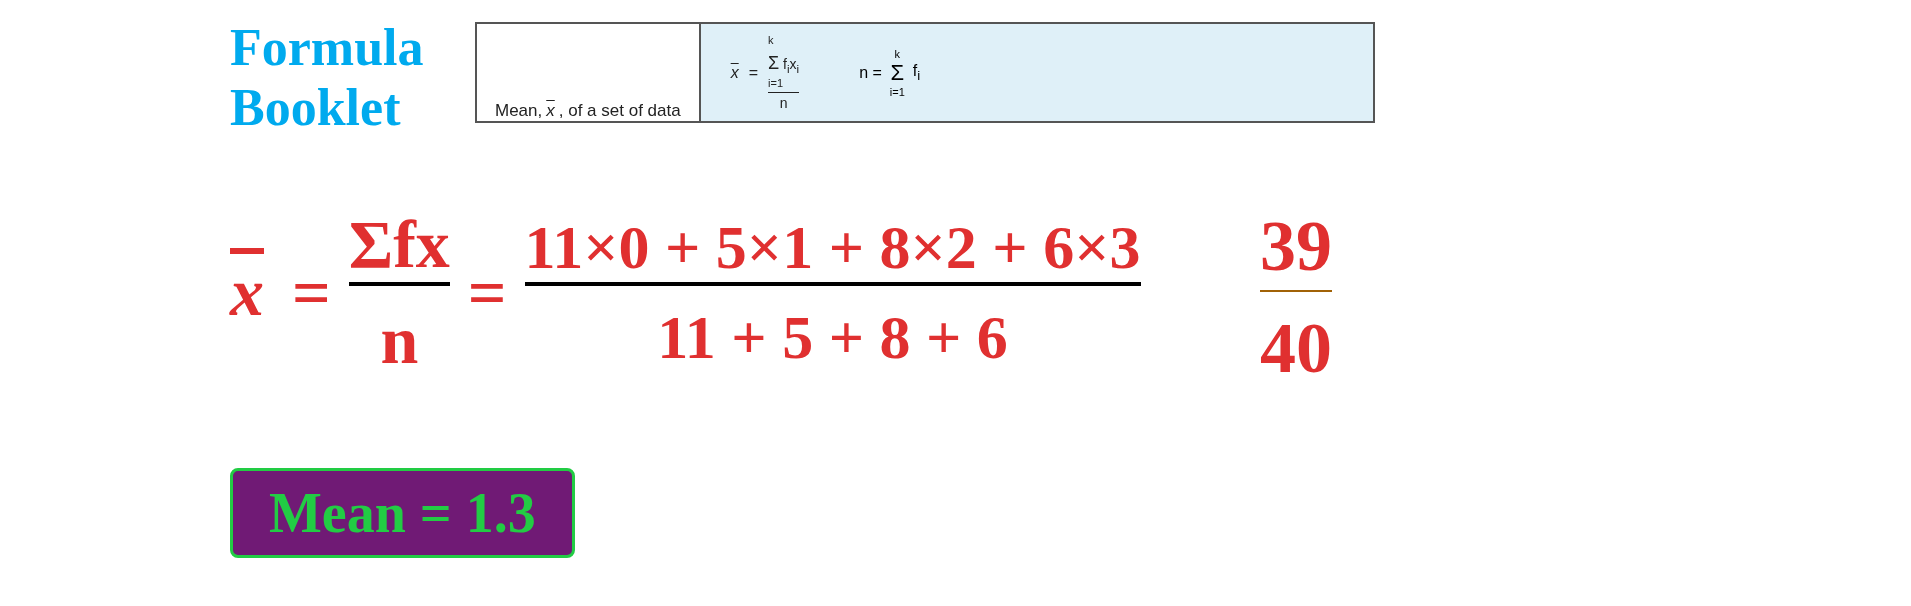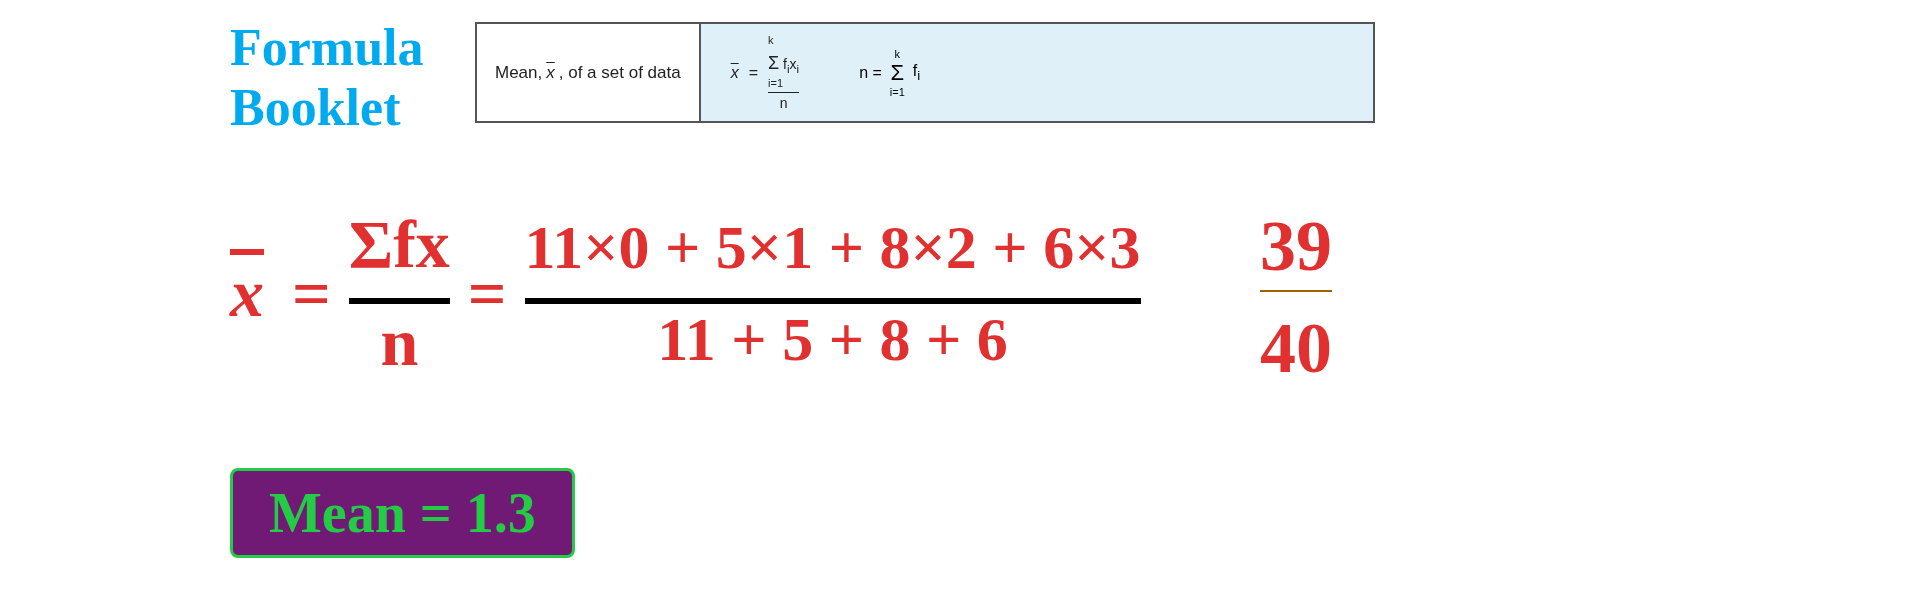--- a/index.html
+++ b/index.html
@@ -39,24 +39,24 @@
       top: 22px;
       left: 475px;
       width: 900px;
       border: 2px solid #555;
       display: flex;
       flex-direction: row;
       background: #fff;
     }
 
     .formula-box-left {
-      padding: 12px 18px;
+      padding: 0 18px;
       border-right: 2px solid #555;
       display: flex;
-      align-items: center;
+      align-items: flex-end;
       font-size: 17px;
       color: #222;
       font-family: Arial, sans-serif;
       background: #fff;
       white-space: nowrap;
     }
 
     .formula-box-right {
       background: #dff0f8;
       flex: 1;
@@ -115,23 +115,23 @@
     .big-fraction {
       display: inline-flex;
       flex-direction: column;
       align-items: center;
       font-size: 68px;
       color: #e03030;
       font-weight: bold;
     }
 
     .big-fraction .frac-num {
-      border-bottom: 6px solid #000000;
-      padding-bottom: 20px;
-      margin-bottom: 4px;
+      border-bottom: 4px solid #000000;
+      padding-bottom: 4px;
+      margin-bottom: 20px;
       font-size: 68px;
       line-height: 1;
     }
 
     .big-fraction .frac-den {
       font-size: 68px;
       line-height: 1;
     }
 
     

